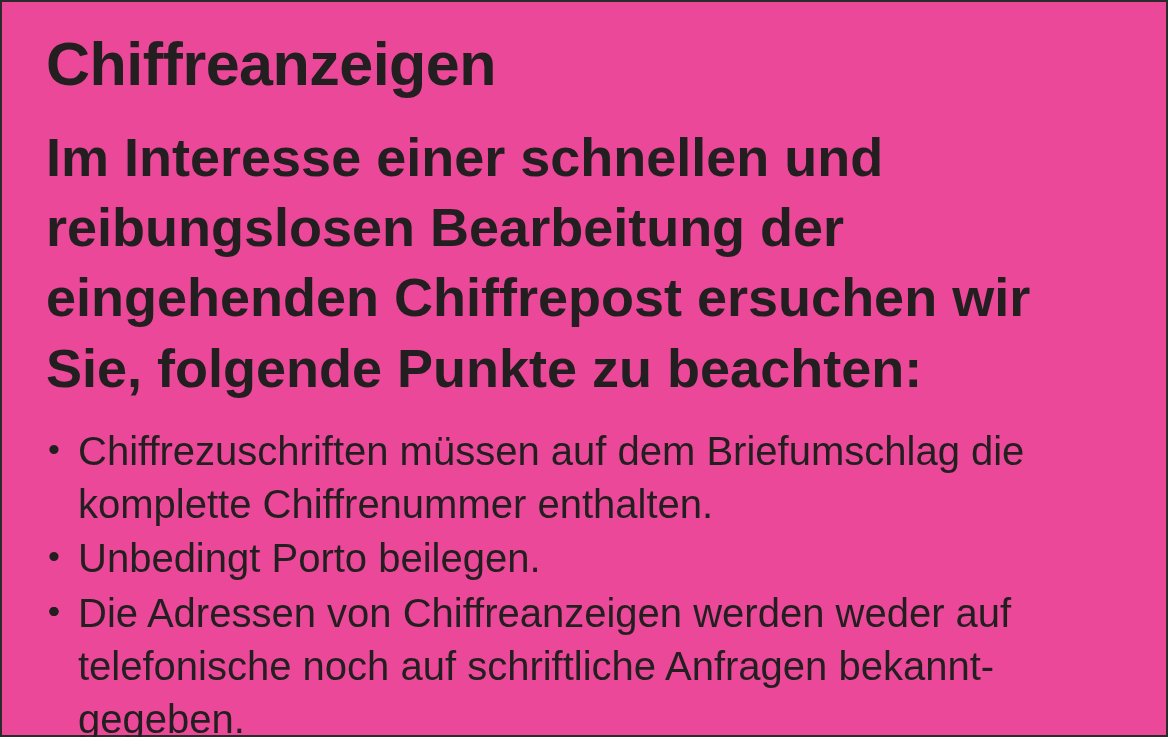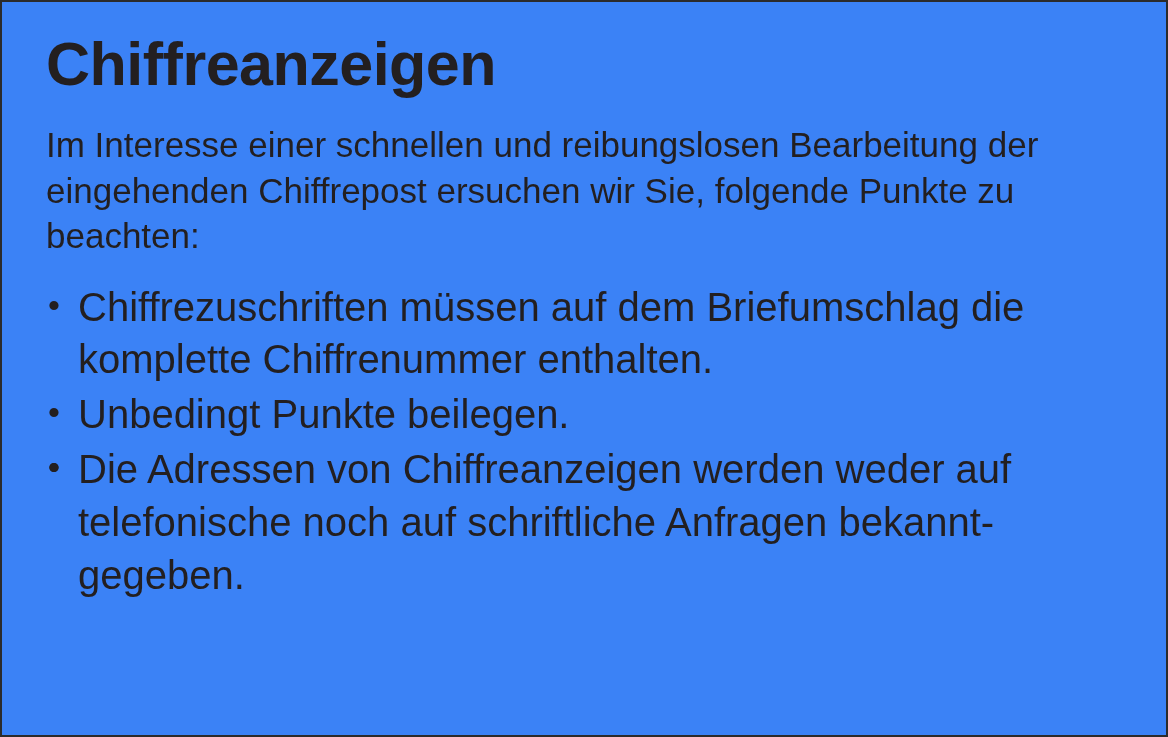--- a/index.html
+++ b/index.html
@@ -12,37 +12,37 @@
     height: 737px;
     font-family: "Liberation Sans", sans-serif;
     color: #231f20;
     overflow: hidden;
   }
 
   .notice-card {
     box-sizing: border-box;
     width: 1168px;
     height: 737px;
-    background: #3b82f6;
+    background: #ec4899;
     border: 2px solid #2b2b2b;
     padding: 30px 44px 20px 44px;
   }
 
   .notice-title {
     font-size: 61px;
     font-weight: 700;
     letter-spacing: -0.5px;
     line-height: 1.05;
     margin: 0 0 26px 0;
     color: #231f20;
   }
 
   .notice-intro {
-    font-size: 35px;
-    font-weight: 400;
+    font-size: 54px;
+    font-weight: 700;
     line-height: 1.3;
     margin: 0 0 22px 0;
     color: #231f20;
     max-width: 1010px;
   }
 
   .notice-list {
     list-style: none;
     margin: 0;
     padding: 0;
@@ -74,21 +74,21 @@
 
   <p class="notice-intro">Im Interesse einer schnellen und reibungslosen Bearbeitung der eingehenden Chiffrepost ersuchen wir Sie, folgende Punkte zu beachten:</p>
 
   <ul class="notice-list">
     <li>
       <span class="bullet">•</span>
       <span>Chiffrezuschriften müssen auf dem Briefumschlag die komplette Chiffrenummer enthalten.</span>
     </li>
     <li>
       <span class="bullet">•</span>
-      <span>Unbedingt Punkte beilegen.</span>
+      <span>Unbedingt Porto beilegen.</span>
     </li>
     <li>
       <span class="bullet">•</span>
     </li>
     <li>
       <span class="bullet">•</span>
       <span>Die Adressen von Chiffreanzeigen werden weder auf telefonische noch auf schriftliche Anfragen bekannt-gegeben.</span>
     </li>
   </ul>
 

